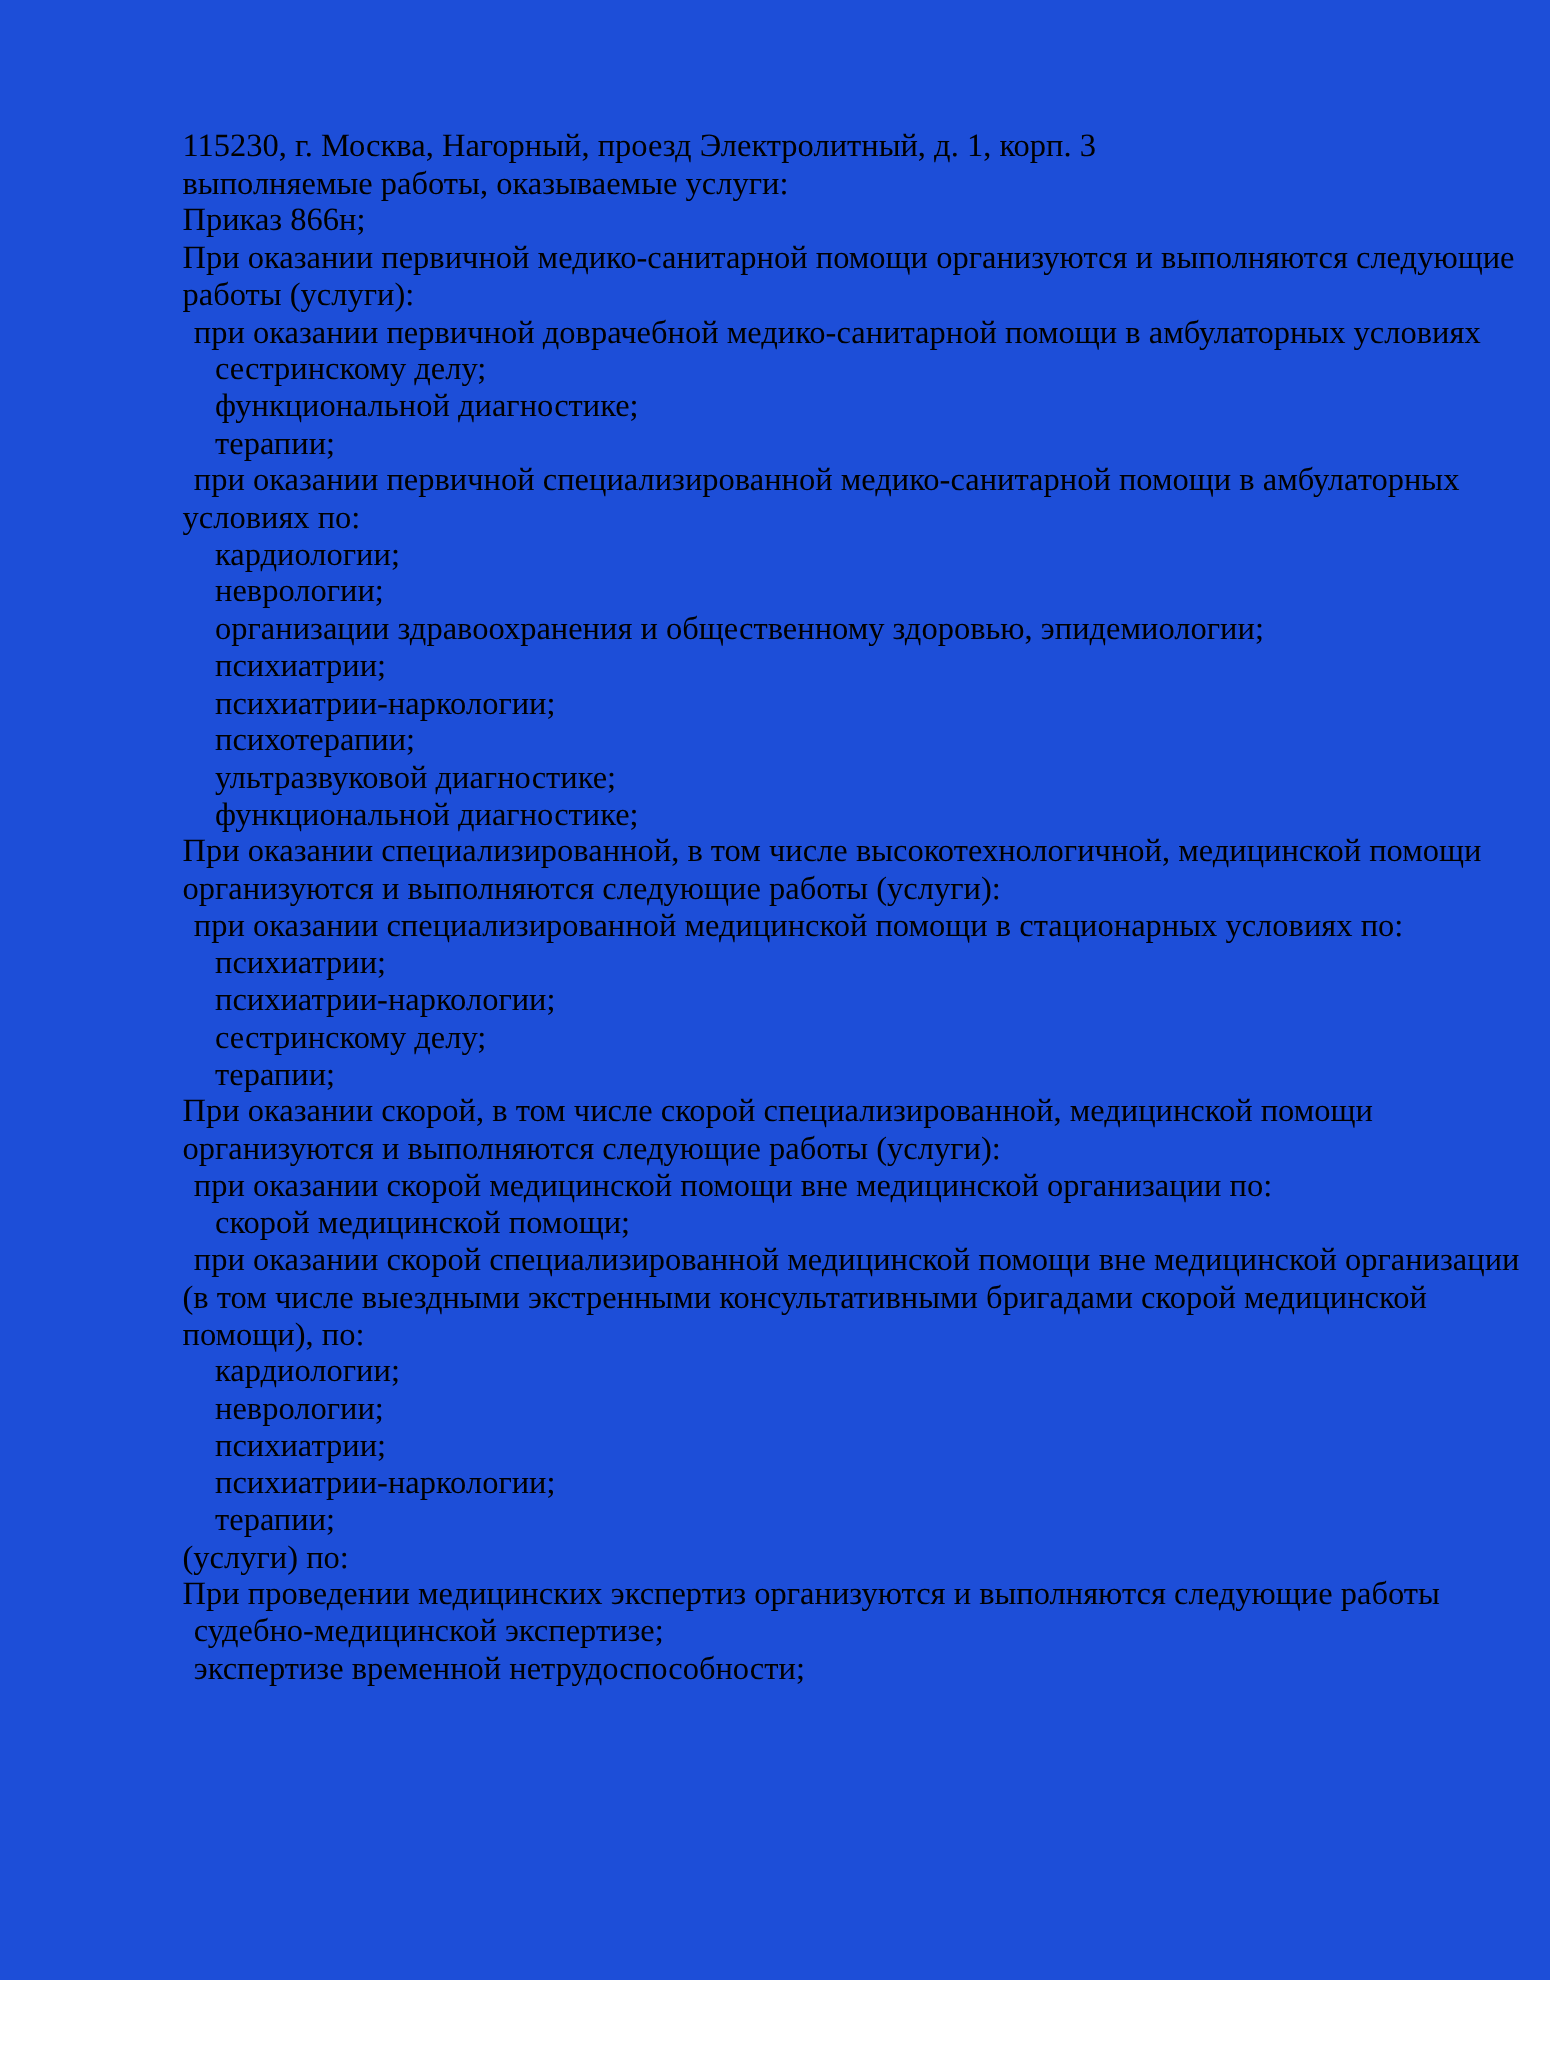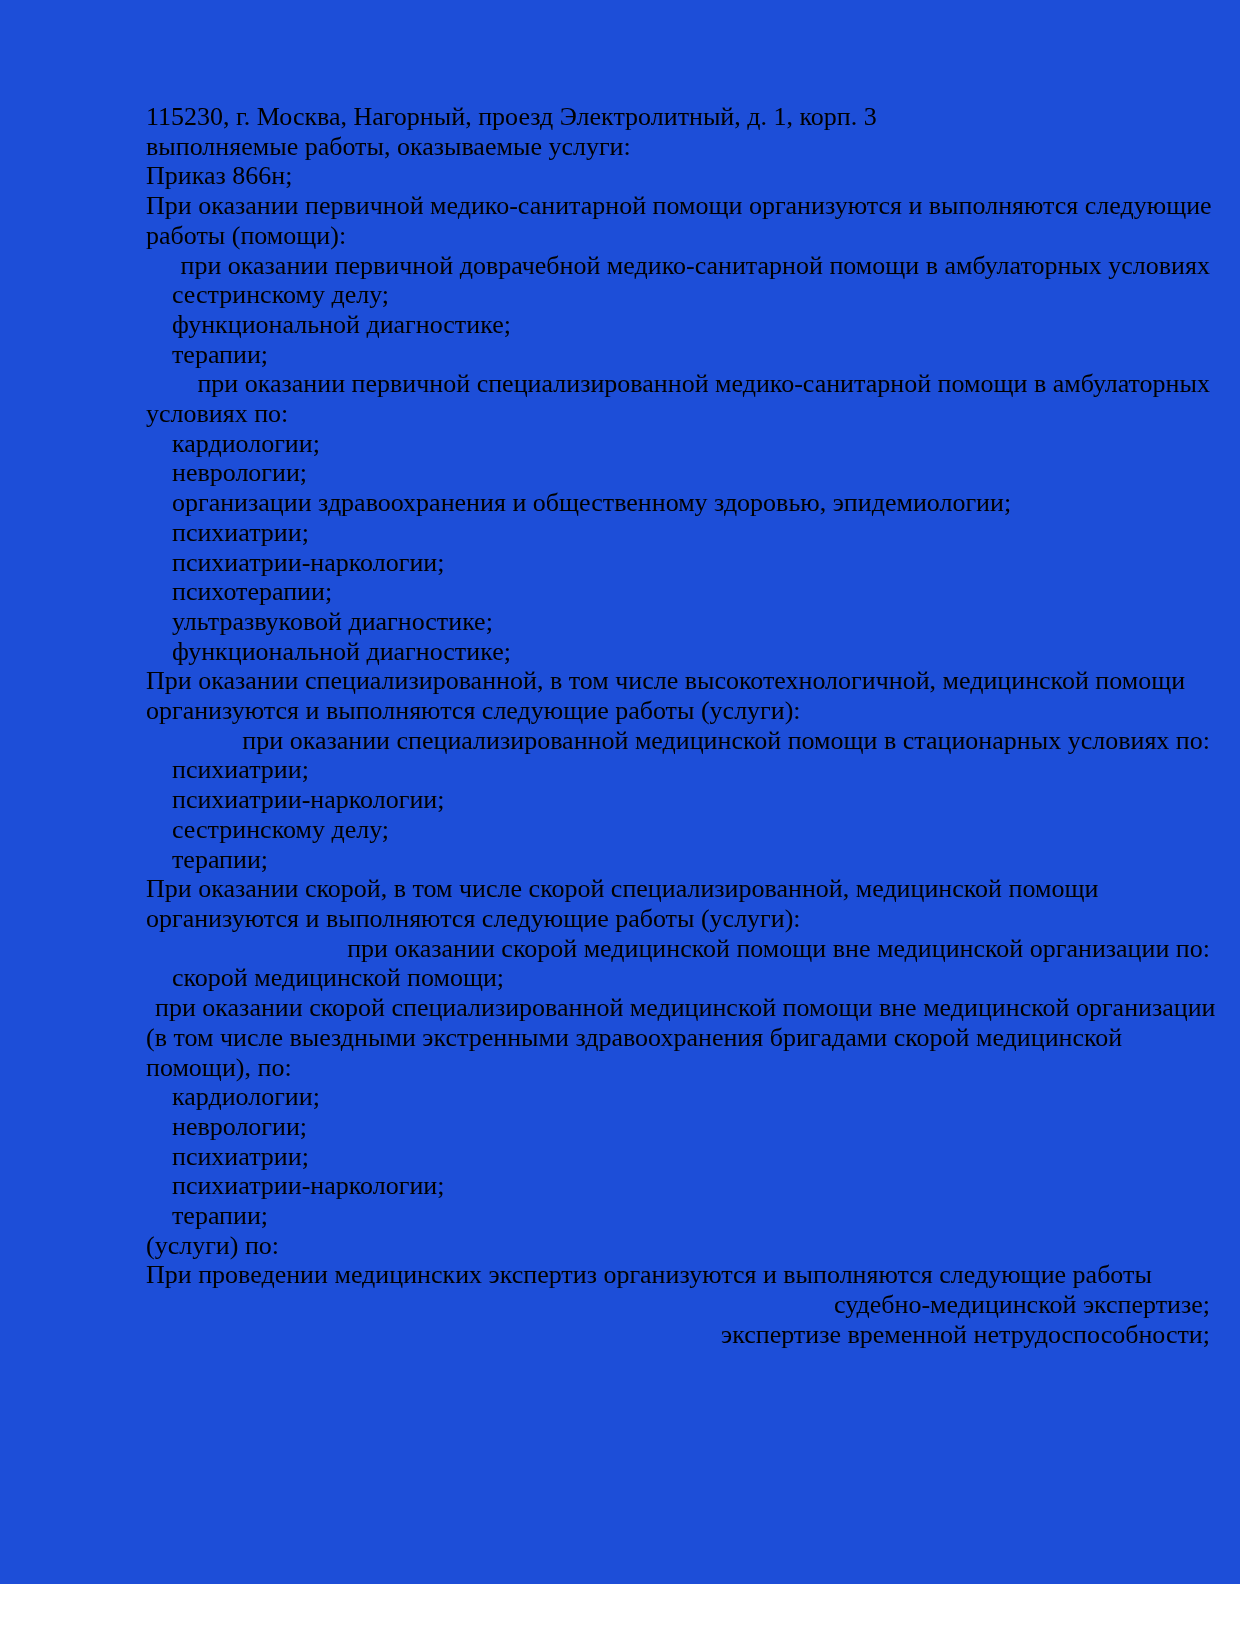--- a/index.html
+++ b/index.html
@@ -26,33 +26,33 @@
     top: 102px;
     width: 1064px;
     font-size: 26px;
     line-height: 29.7px;
     letter-spacing: 0;
   }
   .line {
     white-space: pre;
   }
   .indent-0 { padding-left: 0; }
-  .indent-1 { padding-left: 9px; text-align: right; }
+  .indent-1 { padding-left: 9px; }
   .indent-2 { padding-left: 26px; font-family: Liberation Serif, serif; }
 </style>
 </head>
 <body>
 
 <div class="page">
   <div class="text-block">
       <div class="line indent-0">115230, г. Москва, Нагорный, проезд Электролитный, д. 1, корп. 3</div>
       <div class="line indent-0">выполняемые работы, оказываемые услуги:</div>
       <div class="line indent-0">Приказ 866н;</div>
       <div class="line indent-0">При оказании первичной медико-санитарной помощи организуются и выполняются следующие</div>
-      <div class="line indent-0">работы (помощи):</div>
+      <div class="line indent-0">работы (услуги):</div>
       <div class="line indent-1">при оказании первичной доврачебной медико-санитарной помощи в амбулаторных условиях</div>
       <div class="line indent-2">сестринскому делу;</div>
       <div class="line indent-2">функциональной диагностике;</div>
       <div class="line indent-2">терапии;</div>
       <div class="line indent-1">при оказании первичной специализированной медико-санитарной помощи в амбулаторных</div>
       <div class="line indent-0">условиях по:</div>
       <div class="line indent-2">кардиологии;</div>
       <div class="line indent-2">неврологии;</div>
       <div class="line indent-2">организации здравоохранения и общественному здоровью, эпидемиологии;</div>
       <div class="line indent-2">психиатрии;</div>
@@ -65,21 +65,21 @@
       <div class="line indent-1">при оказании специализированной медицинской помощи в стационарных условиях по:</div>
       <div class="line indent-2">психиатрии;</div>
       <div class="line indent-2">психиатрии-наркологии;</div>
       <div class="line indent-2">сестринскому делу;</div>
       <div class="line indent-2">терапии;</div>
       <div class="line indent-0">При оказании скорой, в том числе скорой специализированной, медицинской помощи</div>
       <div class="line indent-0">организуются и выполняются следующие работы (услуги):</div>
       <div class="line indent-1">при оказании скорой медицинской помощи вне медицинской организации по:</div>
       <div class="line indent-2">скорой медицинской помощи;</div>
       <div class="line indent-1">при оказании скорой специализированной медицинской помощи вне медицинской организации</div>
-      <div class="line indent-0">(в том числе выездными экстренными здравоохранения бригадами скорой медицинской</div>
+      <div class="line indent-0">(в том числе выездными экстренными консультативными бригадами скорой медицинской</div>
       <div class="line indent-0">помощи), по:</div>
       <div class="line indent-2">кардиологии;</div>
       <div class="line indent-2">неврологии;</div>
       <div class="line indent-2">психиатрии;</div>
       <div class="line indent-2">психиатрии-наркологии;</div>
       <div class="line indent-2">терапии;</div>
       <div class="line indent-0">(услуги) по:</div>
       <div class="line indent-0">При проведении медицинских экспертиз организуются и выполняются следующие работы</div>
       <div class="line indent-1">судебно-медицинской экспертизе;</div>
       <div class="line indent-1">экспертизе временной нетрудоспособности;</div>

